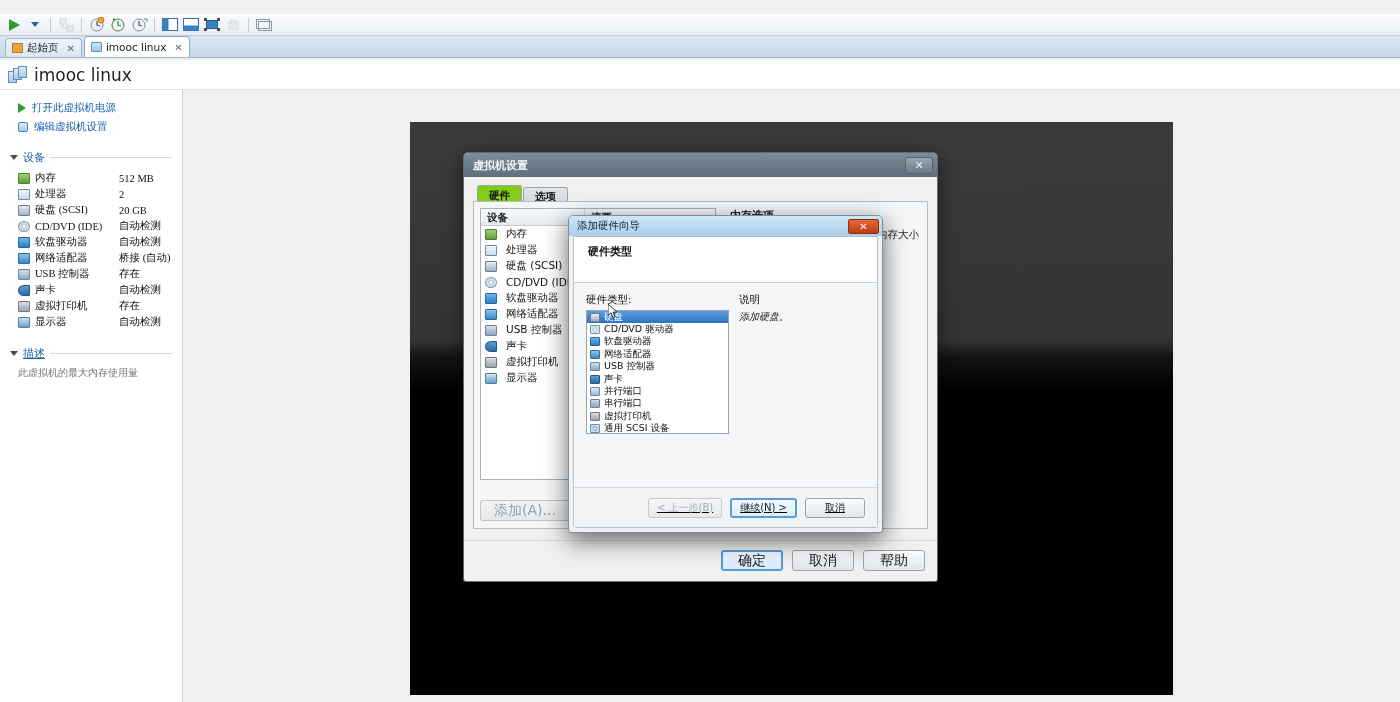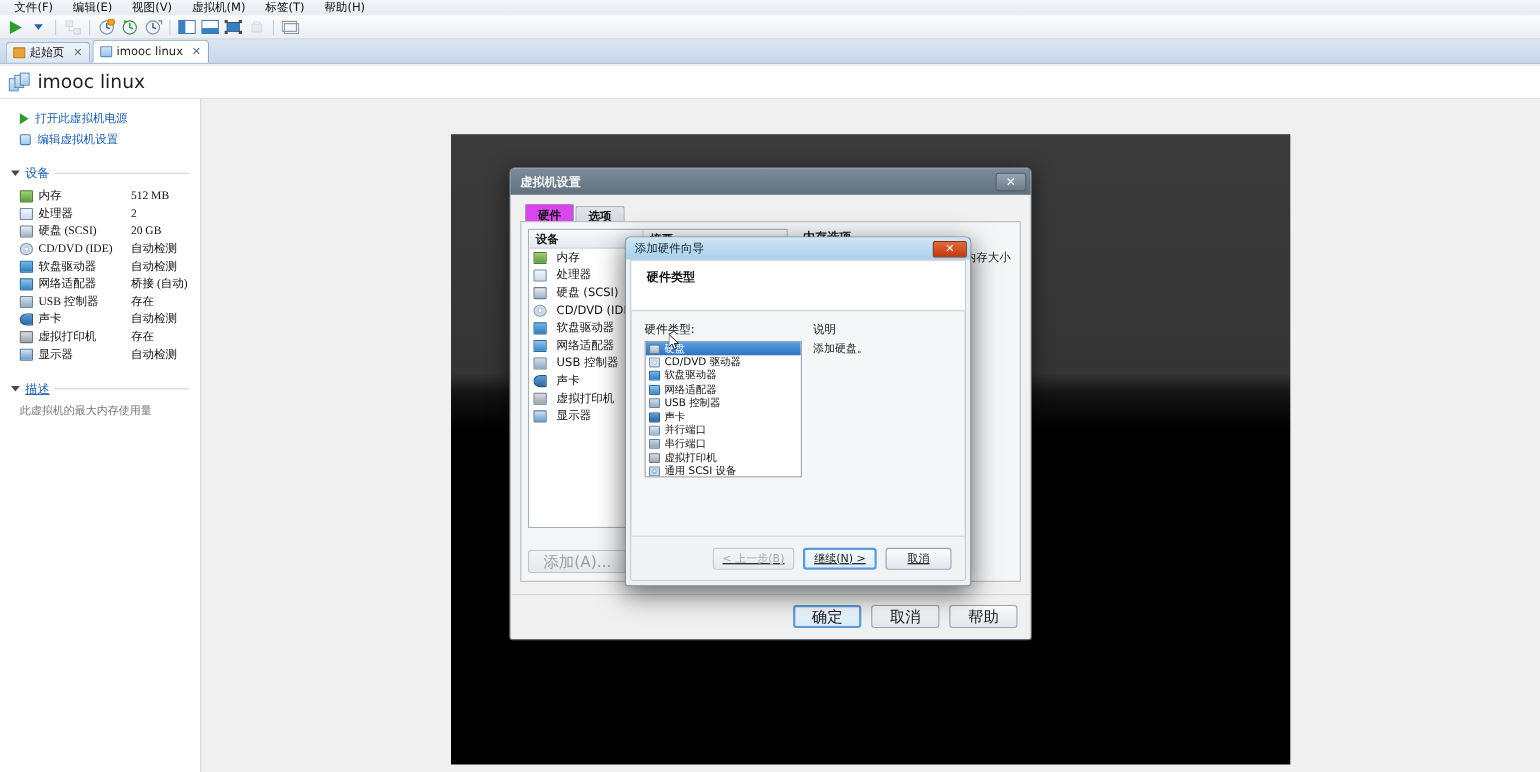--- a/index.html
+++ b/index.html
@@ -149,21 +149,21 @@
   }
   .dlg-body { position: absolute; left: 0; top: 24px; right: 0; bottom: 0; padding: 8px 9px 0 9px; }
 
   .tabs-row { display: flex; align-items: flex-end; height: 20px; margin-bottom: -1px; padding-left: 4px; }
   .dtab {
     height: 18px; padding: 0 11px; font-size: 10.5px; color: #111; font-weight: bold;
     background: linear-gradient(#e2e6ea, #cfd5db); border: 1px solid #9aa3ac;
     border-bottom: none; border-radius: 3px 3px 0 0; margin-right: 1px;
     display: flex; align-items: center;
   }
-  .dtab.active { background: #d946ef; height: 20px; }
+  .dtab.active { background: #84cc16; height: 20px; }
 
   .panel-wrap {
     position: absolute; left: 9px; right: 9px; top: 48px; bottom: 52px;
     border: 1px solid #b4bcc4; background: #f4f6f8;
   }
   .panel-cols { display: flex; height: 100%; }
   .col-left { width: 248px; padding: 6px; }
   .col-right { flex: 1; padding: 6px 8px; }
   .list-box {
     width: 100%; height: 272px; background: #ffffff; border: 1px solid #a8b0b8;
@@ -228,49 +228,41 @@
   .wz-col-l { width: 143px; }
   .wz-col-r { flex: 1; }
   .wz-label { font-size: 10.5px; color: #111; margin-bottom: 3px; }
   .hw-list {
     height: 124px; background: #ffffff; border: 1px solid #9aa3ac; overflow: hidden;
   }
   .hw-item { display: flex; align-items: center; gap: 4px; height: 12.4px; padding-left: 3px; font-size: 9.5px; color: #111; }
   .hw-item.sel { background: linear-gradient(#5a9fe0, #2f72bf); color: #ffffff; }
   .hw-ico { width: 10px; height: 9px; flex: 0 0 10px; border-radius: 1px; }
   .desc-box { height: 124px; background: #f5f6f7; }
-  .desc-b { font-size: 10px; color: #222; }
+  .desc-b { font-size: 10px; color: #222; font-style: italic; }
   .wz-footer {
     position: absolute; left: 0; right: 0; bottom: 0; height: 40px;
     border-top: 1px solid #d3d9de; background: #f2f3f5;
     display: flex; align-items: center; justify-content: flex-end; gap: 8px; padding-right: 12px; text-decoration: underline;
   }
   .wbtn {
     min-width: 60px; height: 20px; padding: 0 8px; font-size: 10px; color: #1a1a1a;
     background: linear-gradient(#fbfcfd, #e2e7ed); border: 1px solid #9aa4ae;
     border-radius: 3px; display: flex; align-items: center; justify-content: center;
   }
   .wbtn.dis { color: #a4aab0; background: linear-gradient(#f4f5f6, #e8eaec); border-color: #c4c9ce; }
   .wbtn.default { border: 2px solid #5b9bd5; background: linear-gradient(#f4faff, #dceefd); }
 
   .cursor-ptr { position: absolute; width: 11px; height: 15px; }
 </style>
 </head>
 <body>
 
 <div id="app">
 
-  <div class="menubar">
-    <div class="menuitem">文件(F)</div>
-    <div class="menuitem">编辑(E)</div>
-    <div class="menuitem">视图(V)</div>
-    <div class="menuitem">虚拟机(M)</div>
-    <div class="menuitem">标签(T)</div>
-    <div class="menuitem">帮助(H)</div>
-  </div>
 
   <div class="toolbar">
     <div class="tb">
         <div class="play-tri"></div>
       </div>
     <div class="tb">
         <div class="caret-dn"></div>
       </div>
     <div class="tbsep"></div>
     <div class="tb dis">

